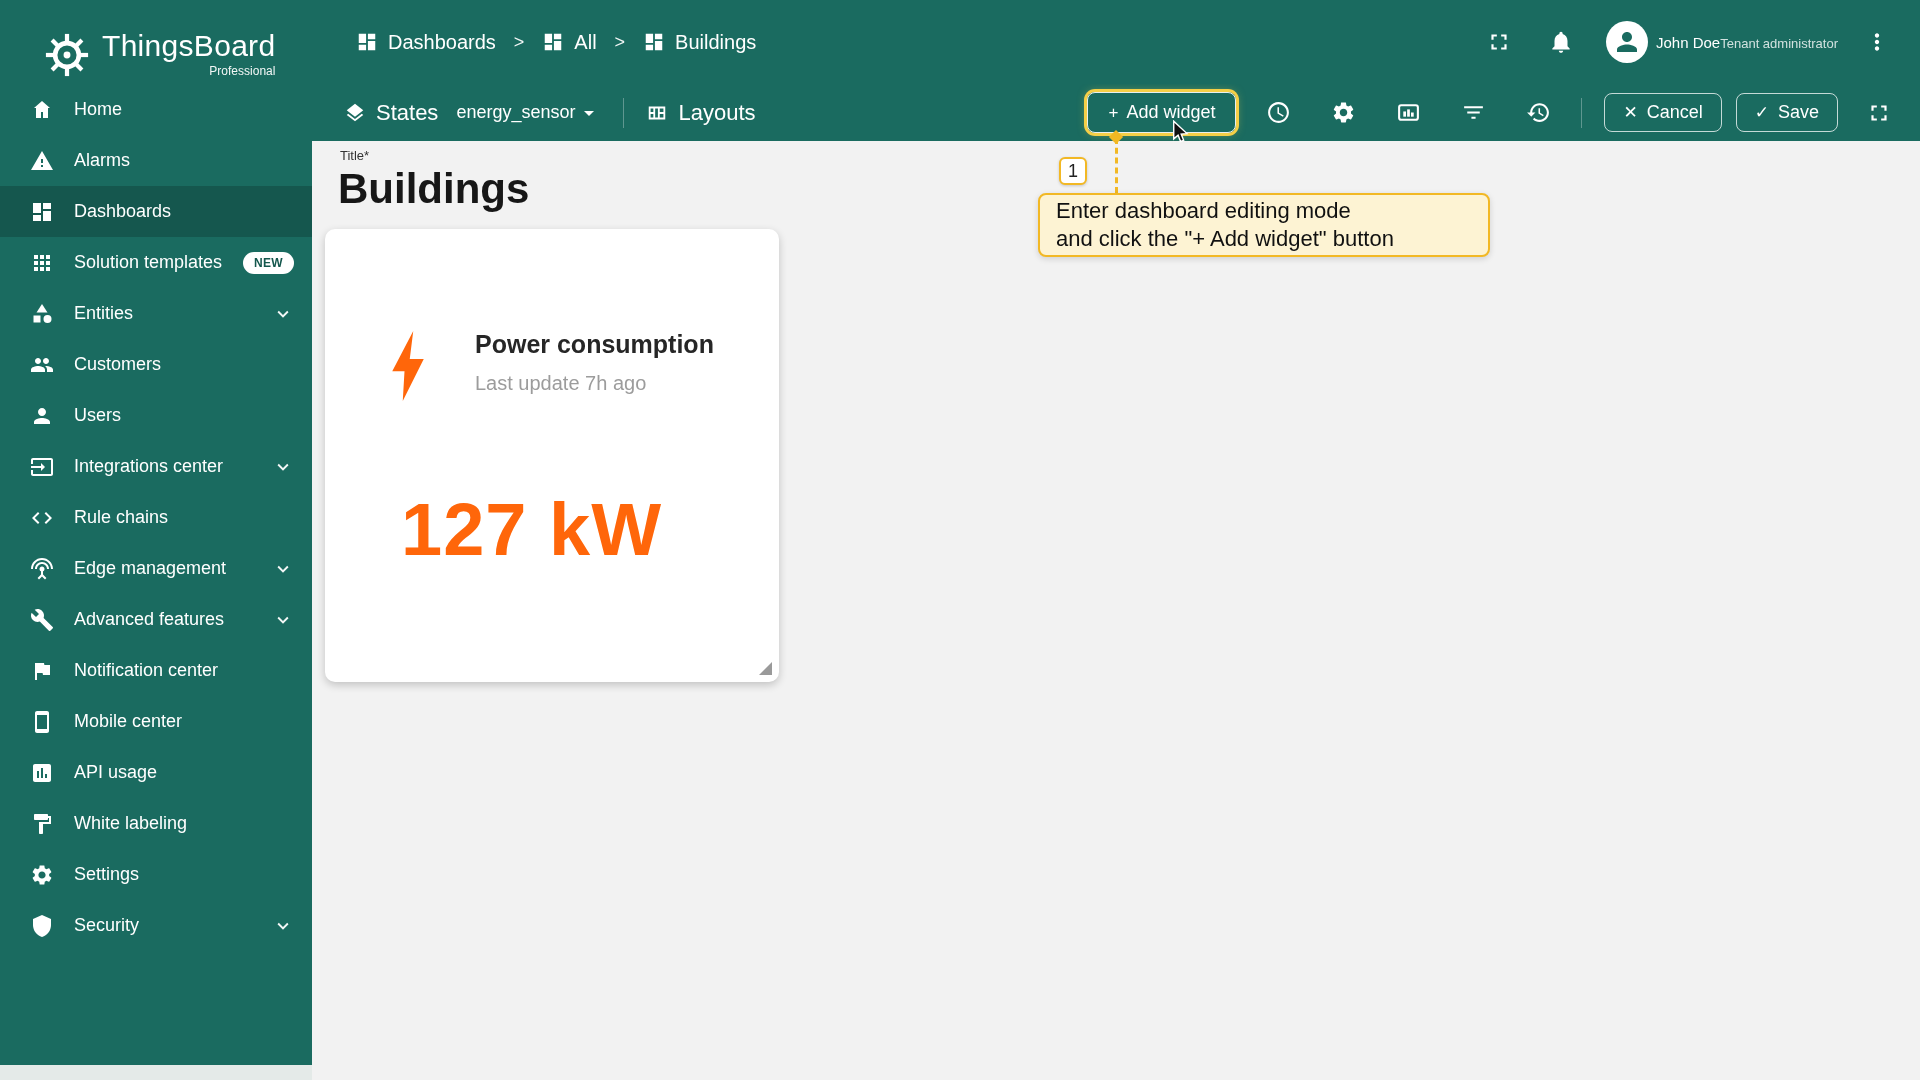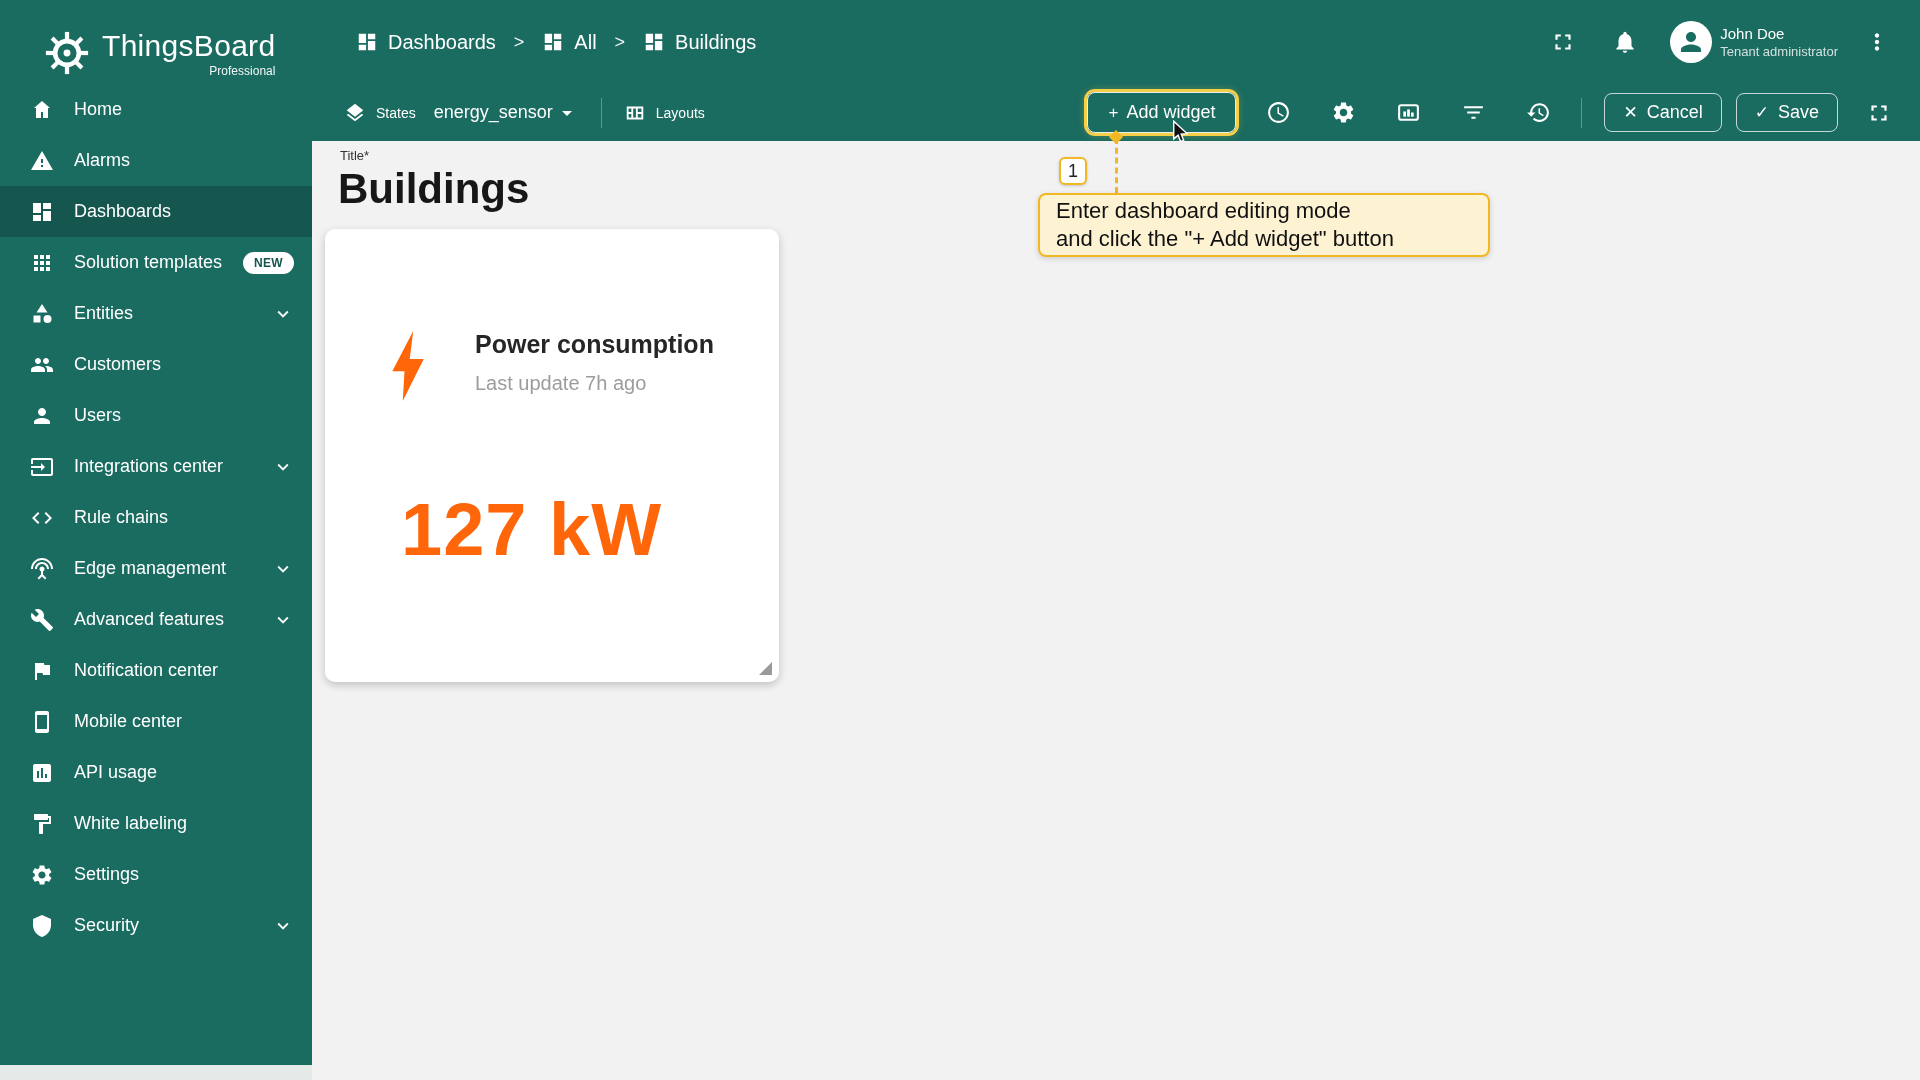--- a/index.html
+++ b/index.html
@@ -3,41 +3,41 @@
 <meta charset="utf-8">
 <style>
   * { margin:0; padding:0; box-sizing:border-box; }
   html,body { width:1920px; height:1080px; overflow:hidden;
     font-family:"Liberation Sans", sans-serif; background:#f2f2f2; }
   .app { position:relative; width:1920px; height:1080px; background:#f2f2f2; }
 
   
   .topbar { position:absolute; top:0; left:0; width:100%; height:84px;
     background:#1a6b60; color:#fff; display:flex; align-items:center; z-index:5; }
-  .logo-block { flex:0 0 312px; display:flex; align-items:flex-start; gap:12px; padding-left:44px; cursor:pointer;margin-top:24px; }
+  .logo-block { flex:0 0 312px; display:flex; align-items:flex-end; gap:12px; padding-left:44px; cursor:pointer;margin-top:24px; }
   .logo-gear { display:flex; } .logo-gear svg { width:46px; height:46px; }
   .brand-text { display:flex; flex-direction:column; }
   .brand-name { font-size:30px; letter-spacing:.3px; line-height:1.05; }
   .brand-sub { font-size:12px; align-self:flex-end; margin-top:2px; opacity:.95; }
 
   .breadcrumbs { display:flex; align-items:center; margin-left:44px; font-size:20px; }
   .crumb { display:flex; align-items:center; gap:10px; cursor:pointer; }
   .crumb .icon { display:flex; } .crumb .icon svg { width:22px; height:22px; }
   .crumb-sep { margin:0 18px; font-size:18px; opacity:.95; }
 
   .topbar-right { margin-left:auto; display:flex; align-items:center; padding-right:30px; }
   .icon-btn { background:none; border:none; color:#fff; cursor:pointer;
     display:flex; align-items:center; justify-content:center; padding:0; }
   .icon-btn .icon { display:flex; }
   .icon-btn svg { width:26px; height:26px; }
   .tb-bell { margin-left:36px; }
   .avatar { width:42px; height:42px; border-radius:50%; background:#fff; color:#1a6b60;
     display:flex; align-items:center; justify-content:center; margin-left:32px; cursor:pointer; }
   .avatar .icon { display:flex; } .avatar svg { width:30px; height:30px; }
-  .user-block { margin-left:8px; display:flex; flex-direction:column; }
+  .user-block { margin-left:8px; display:flex; flex-direction:row; }
   .user-name { font-size:15px; }
   .user-role { font-size:13px; opacity:.8; margin-top:2px; }
   .kebab { margin-left:26px; }
 
   
   .sidebar { position:absolute; top:84px; left:0; width:312px; bottom:0;
     background:#1a6b60; overflow:hidden; z-index:4; }
   .side-item { height:51px; display:flex; align-items:center; padding:0 18px 0 30px;
     color:#fff; cursor:pointer; }
   .side-item.active { background:rgba(0,0,0,.18); }
@@ -49,21 +49,21 @@
     font-weight:bold; padding:4px 11px; border-radius:12px; letter-spacing:.3px; }
   .sidebar-strip { position:absolute; bottom:0; left:0; right:0; height:15px; background:#e4eae8; }
 
   
   .toolbar { position:absolute; top:84px; left:312px; right:0; height:57px;
     background:#1a6b60; color:#fff; display:flex; align-items:center;
     padding:0 28px 0 32px; z-index:3; }
   .tb-left { display:flex; align-items:center; }
   .tb-ctl { display:flex; align-items:center; cursor:pointer; }
   .tb-ctl .icon { display:flex; } .tb-ctl svg { width:22px; height:22px; }
-  .tb-label { font-size:14px; margin-left:10px; }
+  .tb-label { font-size:22px; margin-left:10px; }
   .tb-value { margin-left:18px; font-size:18px; display:flex; align-items:center; gap:2px; }
   .tb-caret { display:flex; } .tb-caret svg { width:24px; height:24px; }
   .tb-divider { width:1px; height:30px; background:rgba(255,255,255,.3); margin:0 22px; }
 
   .tb-right { margin-left:auto; display:flex; align-items:center; }
   .add-widget-btn { display:flex; align-items:center; gap:8px; font-size:18px; color:#fff;
     background:transparent; border:1px solid rgba(255,255,255,.9); border-radius:8px;
     padding:9px 20px; cursor:pointer; font-family:inherit;
     box-shadow:0 0 0 3px #f5cf47, 0 0 10px rgba(245,207,71,.55); }
   .tb-icons { display:flex; align-items:center; gap:40px; margin-left:30px; }

